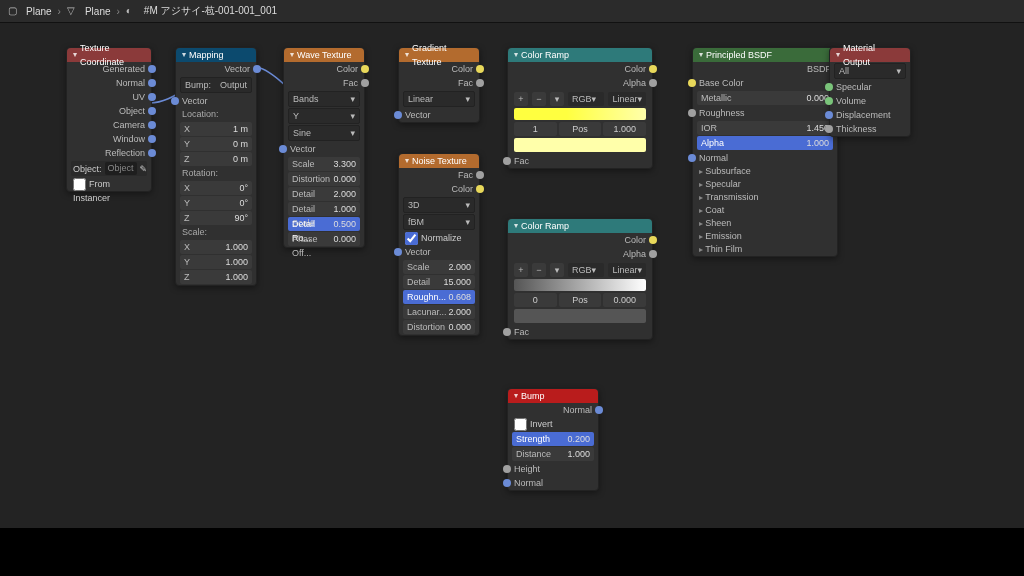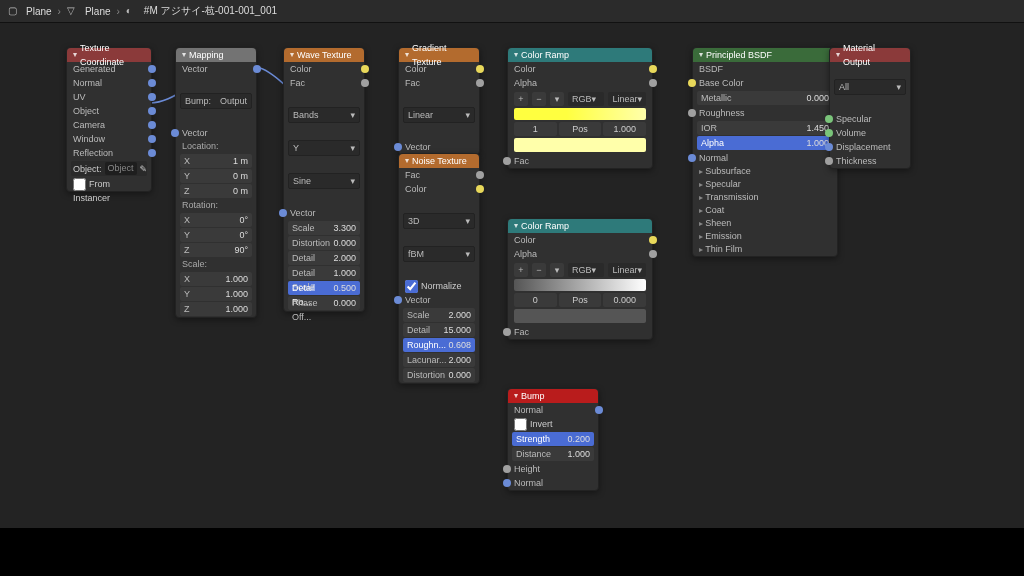--- a/index.html
+++ b/index.html
@@ -3,29 +3,29 @@
 <meta charset="utf-8">
 <style>
   html,body{margin:0;padding:0;width:1024px;height:576px;background:#1a1a1a;font-family:sans-serif;font-size:10px;color:#ccc;overflow:hidden}
   .canvas{position:absolute;inset:0;background:#232323}
   .breadcrumb{position:absolute;top:0;left:0;right:0;height:22px;background:#2b2b2b;display:flex;align-items:center;padding:0 8px;gap:6px;font-size:10px;color:#ddd;border-bottom:1px solid #111}
   .bsep{color:#888}
   .bc-icon{width:12px;height:12px;display:inline-block;color:#bbb}
   .node{position:absolute;background:#303030;border:1px solid #222;border-radius:4px;box-shadow:0 2px 6px rgba(0,0,0,.4);font-size:9px}
   .nhead{height:14px;line-height:14px;padding:0 6px;border-radius:4px 4px 0 0;color:#fff;font-size:9px;display:flex;align-items:center;gap:3px}
   .nhead::before{content:"▾";font-size:8px;opacity:.8}
-  .h-red{background:#8b3a3a}.h-purple{background:#737373}.h-orange{background:#b36b2e}.h-teal{background:#2e7a7a}.h-green{background:#3a6b3a}.h-blue{background:#b91c1c}
+  .h-red{background:#8b3a3a}.h-purple{background:#0c4a6e}.h-orange{background:#b36b2e}.h-teal{background:#2e7a7a}.h-green{background:#3a6b3a}.h-blue{background:#b91c1c}
   .sock{height:14px;line-height:14px;padding:0 6px;position:relative;color:#bbb}
   .sock .dot{position:absolute;width:8px;height:8px;border-radius:50%;top:3px}
-  .sock.out{}.sock.out .dot{right:-5px}.sock.in .dot{left:-5px}
+  .sock.out{text-align:right}.sock.out .dot{right:-5px}.sock.in .dot{left:-5px}
   .d-vec{background:#6b8bd6}.d-col{background:#e8d85a}.d-fac{background:#a0a0a0}.d-sh{background:#7ac47a}
   .prop{height:14px;line-height:14px;margin:1px 4px;background:#3a3a3a;border-radius:2px;display:flex;padding:0 4px;justify-content:space-between;color:#bbb}
   .prop.sel{background:#4a6cd4;color:#fff}
   .prop .v{color:#ddd}
-  .propd{height:14px;line-height:14px;margin:17px 4px;background:#2a2a2a;border:1px solid #222;border-radius:2px;padding:0 4px;display:flex;justify-content:space-between;color:#bbb}
+  .propd{height:14px;line-height:14px;margin:1px 4px;background:#2a2a2a;border:1px solid #222;border-radius:2px;padding:0 4px;display:flex;justify-content:space-between;color:#bbb}
   .lbl{height:13px;line-height:13px;padding:0 6px;color:#aaa;font-size:9px}
   .exp{height:13px;line-height:13px;padding:0 6px;color:#bbb}.exp::before{content:"▸ ";color:#888;font-size:8px}
   .chk{height:14px;line-height:14px;padding:0 6px;color:#ccc}.chk input{vertical-align:middle;margin:0 3px 0 0;accent-color:#4a6cd4}
   .ramp{height:12px;margin:2px 6px;border-radius:2px}
   .rampctl{display:flex;gap:4px;margin:2px 6px;height:14px;align-items:center}
   .rampctl .btn{width:14px;height:14px;background:#3a3a3a;border-radius:2px;text-align:center;line-height:14px;color:#bbb}
   .rampctl .dd{flex:1;height:14px;background:#2a2a2a;border-radius:2px;line-height:14px;padding:0 4px;color:#bbb;display:flex;justify-content:flex-start}
   .swatch{height:14px;margin:2px 6px;border-radius:2px}
   .pos{display:flex;gap:2px;margin:1px 6px}
   .pos .c{flex:1;height:14px;background:#3a3a3a;border-radius:2px;text-align:center;line-height:14px;color:#ccc}

